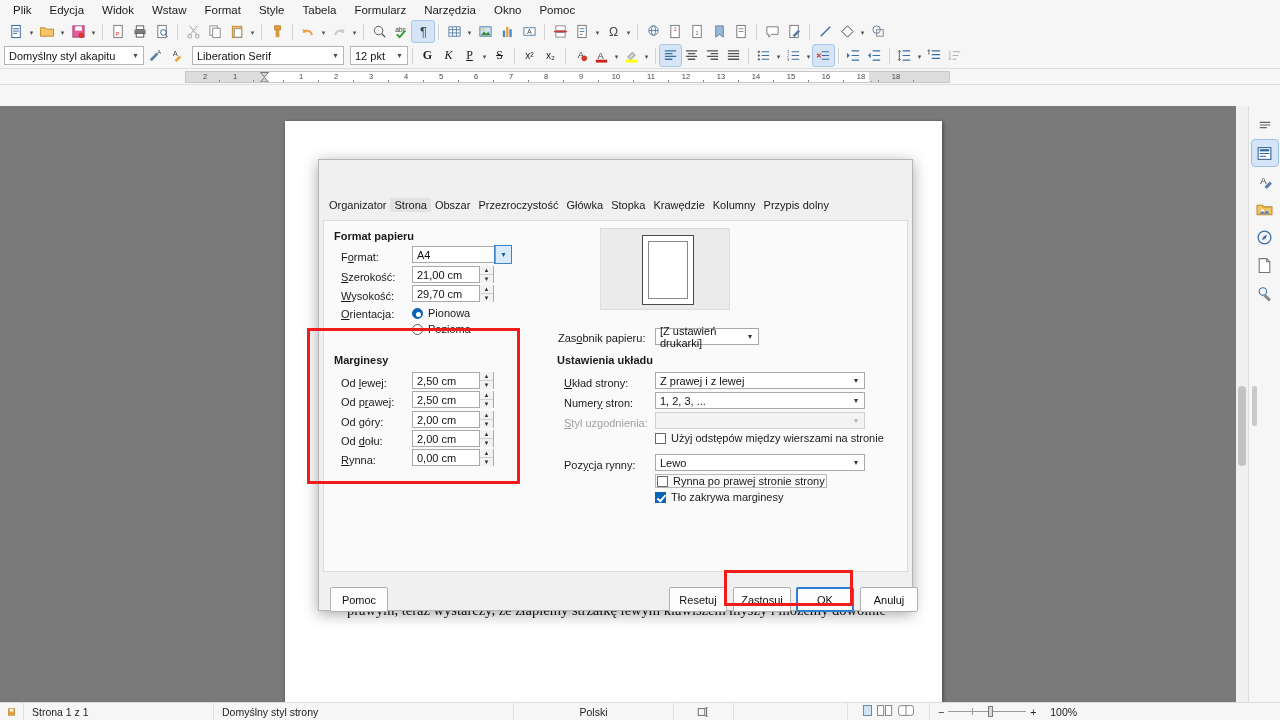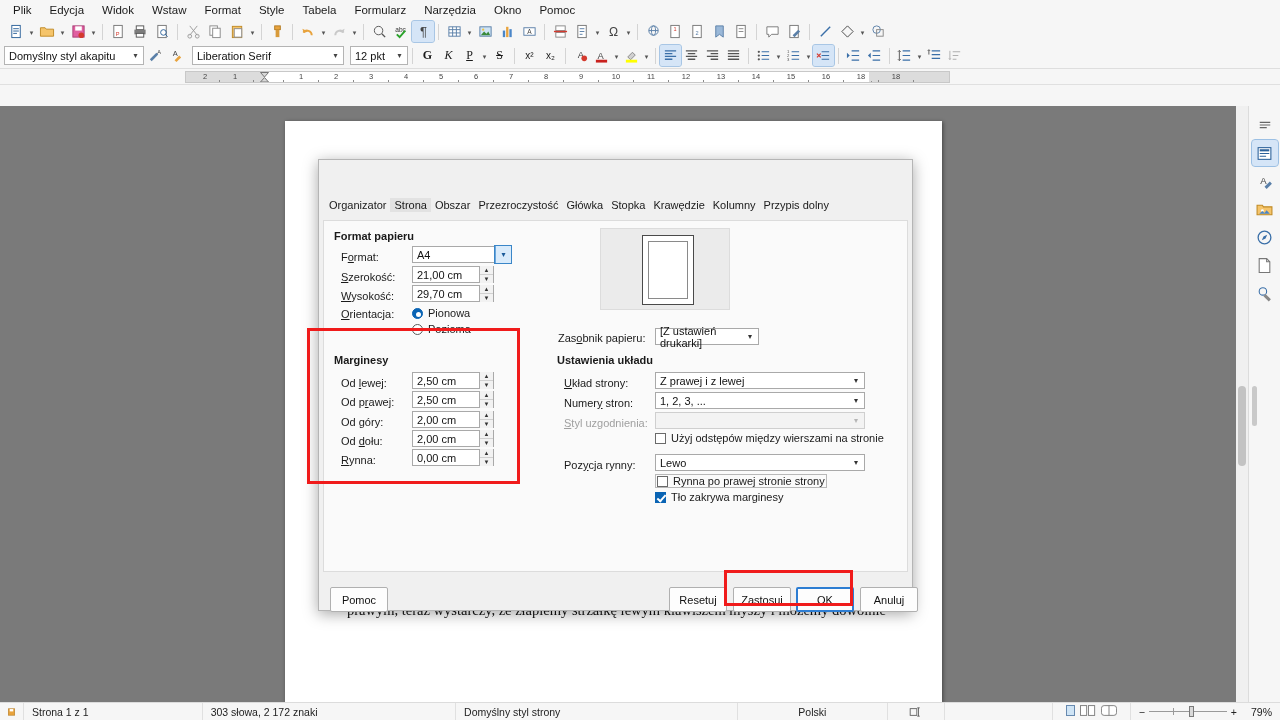--- a/index.html
+++ b/index.html
@@ -846,21 +846,20 @@
   <div class="redbox" style="left:724px;top:570px;width:129px;height:36px"></div>
 
   <div class="statusbar">
     <div class="sb-cell" style="width:24px;justify-content:center">
       <svg width="10" height="10" viewBox="0 0 12 12">
           <rect x="0.5" y="0.5" width="11" height="11" fill="#e8a33d" stroke="#b37a21"></rect>
           <rect x="3" y="1" width="6" height="4" fill="#fff"></rect>
         </svg>
     </div>
     <div class="sb-cell" style="width:190px">Strona 1 z 1</div>
-    <div class="sb-cell" style="width:270px">303 słowa, 2 172 znaki</div>
     <div class="sb-cell" style="width:300px">Domyślny styl strony</div>
     <div class="sb-cell" style="width:160px;justify-content:center">Polski</div>
     <div class="sb-cell" style="width:60px;justify-content:center">
       <svg width="14" height="10" viewBox="0 0 16 12">
           <rect x="1" y="2" width="8" height="8" fill="none" stroke="#555"></rect>
           <path d="M11 1v10M9.5 1h3M9.5 11h3" stroke="#555"></path>
         </svg>
     </div>
     <div class="sb-cell" style="width:114px"></div>
     <div class="sb-cell" style="width:82px;justify-content:center;gap:5px">
@@ -880,16 +879,16 @@
           </svg></span>
     </div>
     <div class="zoomslider">
       <span>−</span>
       <span class="zs-track">
         <span class="zs-tick" style="left:24px"></span>
         <span class="zs-knob"></span>
       </span>
       <span>+</span>
     </div>
-    <div class="sb-cell" style="border:none;padding-left:6px">79%</div>
+    <div class="sb-cell" style="border:none;padding-left:6px">100%</div>
   </div>
 
 </div>
 
 </body></html>

